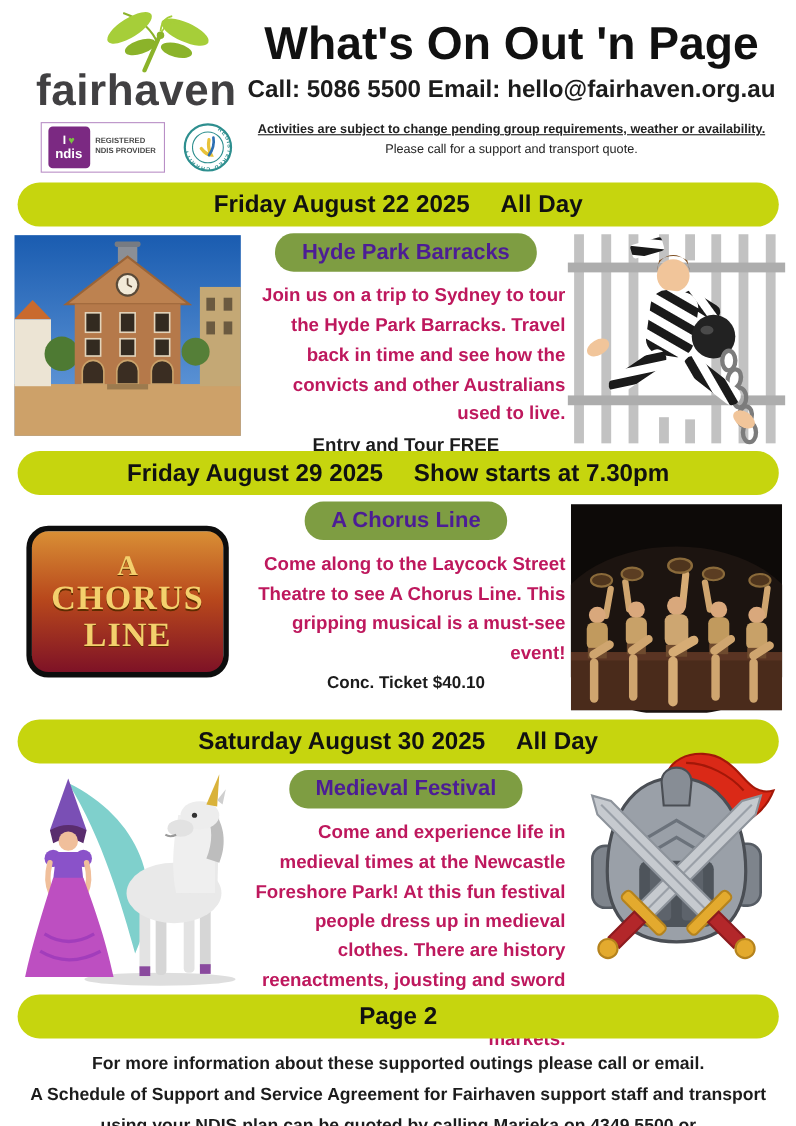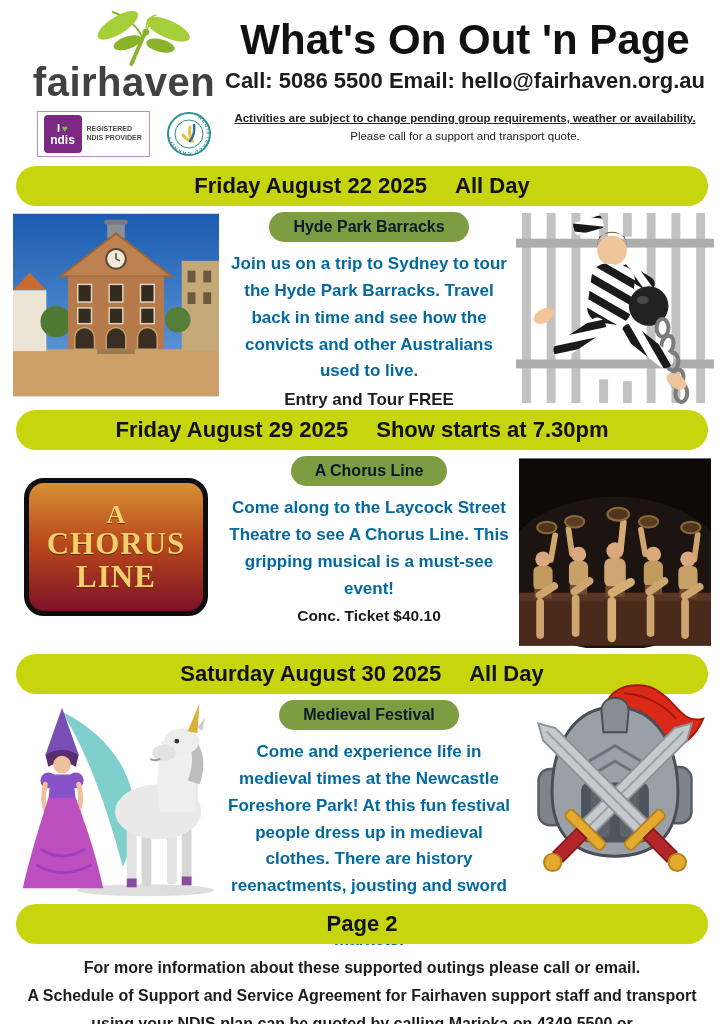--- a/index.html
+++ b/index.html
@@ -44,32 +44,32 @@
   .disclaimer { margin-top:15px; font-size:11.5px; line-height:1.6; color:#222; }
   .disclaimer .u { text-decoration:underline; font-weight:bold; }
 
   
   .banner {
     margin:4px 16px 0; height:40px; background:#c6d50e; border-radius:22px;
     display:flex; align-items:center; justify-content:center; gap:28px;
     font-size:22px; font-weight:bold; color:#111; position:relative; z-index:2;
   }
   .pill {
-    display:inline-block; background:#7e9d42; color:#0f172a;
-    border-radius:17px; padding:6px 24px; font-size:16px; font-weight:bold;
+    display:inline-block; background:#7e9d42; color:#4c1d95;
+    border-radius:17px; padding:6px 24px; font-size:20px; font-weight:bold;
   }
 
   
   .event-body {
     display:grid; grid-template-columns:212px 1fr 198px;
     padding:6px 10px 0; align-items:start; height:200px;
   }
   .ev-left, .ev-right { display:flex; justify-content:center; }
   .ev-center { text-align:center; padding:0 2px; }
-  .desc { margin:9px 0 0; font-size:17px; line-height:1.58; font-weight:bold; color:#0369a1; }
+  .desc { margin:9px 0 0; font-size:17px; line-height:1.58; font-weight:bold; color:#be185d;text-align:right; }
   .price { margin:2px 0 0; font-size:17px; line-height:1.5; font-weight:bold; }
   .event-chorus .price { font-size:15.5px; }
   .event-chorus .ev-left { padding-top:22px; }
   .event-medieval .event-body { height:206px; }
   .knight-wrap { margin-top:-26px; position:relative; z-index:3; }
 
   
   .chorus-logo {
     width:184px; height:138px; border:5px solid #0d0d0d; border-radius:20px;
     background:linear-gradient(180deg,#d98f35 0%, #b8481c 48%, #7e1226 100%);

